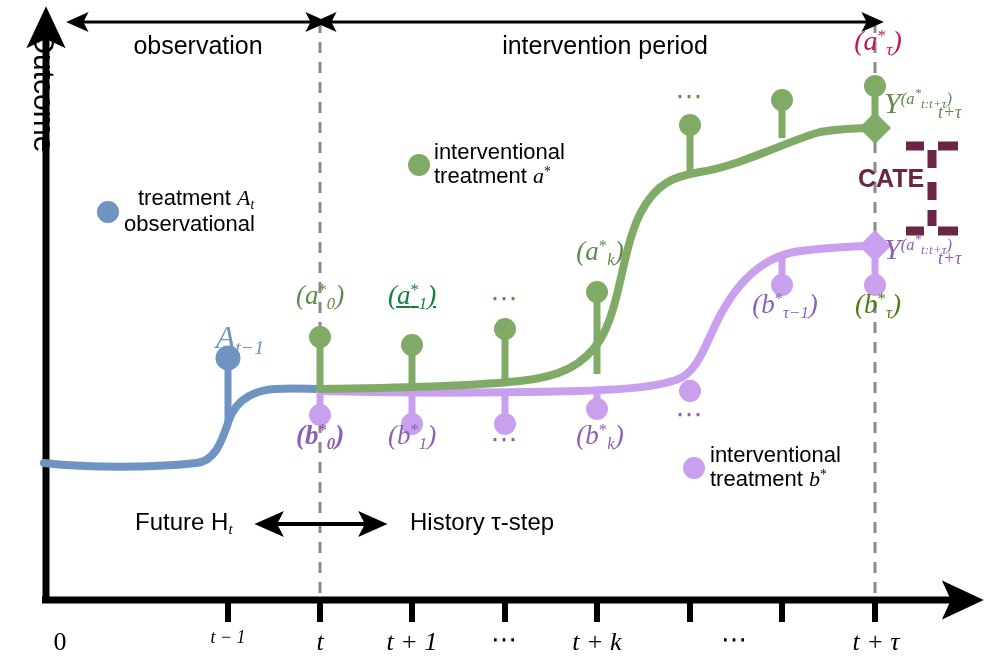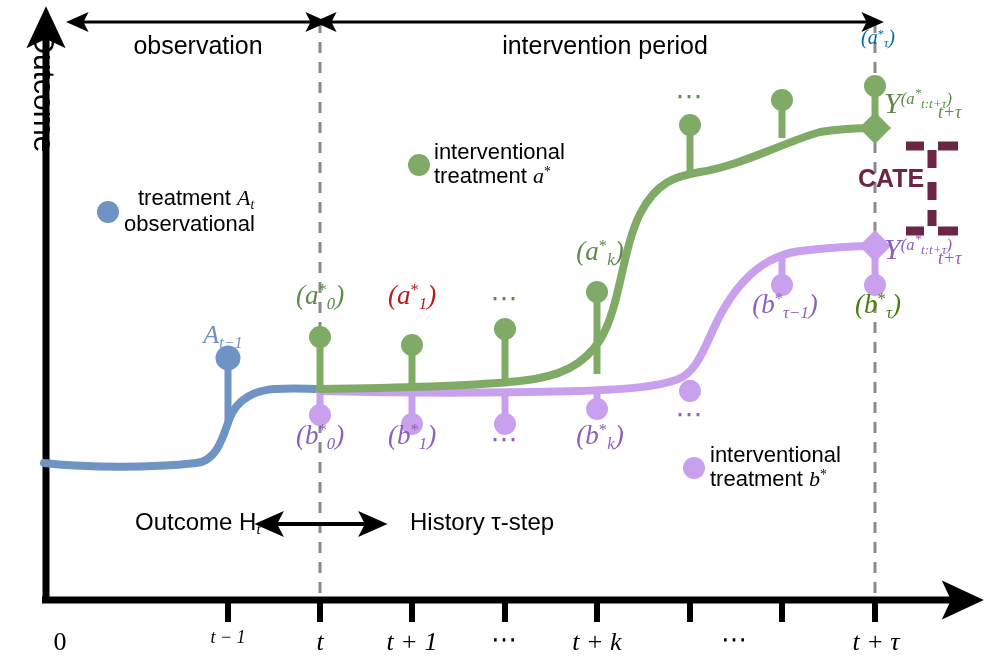--- a/index.html
+++ b/index.html
@@ -185,40 +185,40 @@
     </div>
   </div>
 
   <div class="lbl nosel" style="left:710px;top:443px;font-size:22px;">
     <div class="sans">interventional</div>
     <div class="sans">
       <span>treatment </span><span class="serif">b</span><sup class="mth">*</sup>
     </div>
   </div>
 
-  <div class="lbl nosel ctr" style="left:183px;top:320px;width:80px;font-size:26px;color:#6f93c3;">
+  <div class="lbl nosel ctr" style="left:200px;top:320px;width:80px;font-size:32px;color:#6f93c3;">
     <span class="serif">A</span><sub class="serif">t−1</sub>
   </div>
 
   <div class="lbl nosel ctr" style="left:280px;top:281px;width:80px;font-size:27px;color:#5f8a4a;">
     <span class="serif">(</span><span class="serif">a</span><sup class="mth">*</sup><sub class="serif">0</sub><span class="serif">)</span>
   </div>
-  <div class="lbl nosel ctr" style="left:372px;top:281px;width:80px;font-size:27px;color:#b91c1c;">
+  <div class="lbl nosel ctr" style="left:372px;top:281px;width:80px;font-size:27px;color:#15803d;text-decoration:underline;">
     <span class="serif">(</span><span class="serif">a</span><sup class="mth">*</sup><sub class="serif">1</sub><span class="serif">)</span>
   </div>
   <div class="lbl nosel ctr" style="left:465px;top:284px;width:80px;font-size:27px;color:#5f8a4a;letter-spacing:2px;">⋯</div>
   <div class="lbl nosel ctr" style="left:558px;top:237px;width:84px;font-size:27px;color:#5f8a4a;">
     <span class="serif">(</span><span class="serif">a</span><sup class="mth">*</sup><sub class="serif">k</sub><span class="serif">)</span>
   </div>
   <div class="lbl nosel ctr" style="left:650px;top:82px;width:80px;font-size:27px;color:#5f8a4a;letter-spacing:2px;">⋯</div>
-  <div class="lbl nosel ctr" style="left:836px;top:26px;width:84px;font-size:20px;color:#0369a1;">
+  <div class="lbl nosel ctr" style="left:836px;top:26px;width:84px;font-size:28px;color:#be185d;">
     <span class="serif">(</span><span class="serif">a</span><sup class="mth">*</sup><sub class="serif">τ</sub><span class="serif">)</span>
   </div>
 
-  <div class="lbl nosel ctr" style="left:280px;top:421px;width:80px;font-size:27px;color:#8e5fb8;">
+  <div class="lbl nosel ctr" style="left:280px;top:421px;width:80px;font-size:27px;color:#8e5fb8;font-weight:bold;">
     <span class="serif">(</span><span class="serif">b</span><sup class="mth">*</sup><sub class="serif">0</sub><span class="serif">)</span>
   </div>
   <div class="lbl nosel ctr" style="left:372px;top:421px;width:80px;font-size:27px;color:#8e5fb8;">
     <span class="serif">(</span><span class="serif">b</span><sup class="mth">*</sup><sub class="serif">1</sub><span class="serif">)</span>
   </div>
   <div class="lbl nosel ctr" style="left:465px;top:425px;width:80px;font-size:27px;color:#8e5fb8;letter-spacing:2px;">⋯</div>
   <div class="lbl nosel ctr" style="left:558px;top:421px;width:84px;font-size:27px;color:#8e5fb8;">
     <span class="serif">(</span><span class="serif">b</span><sup class="mth">*</sup><sub class="serif">k</sub><span class="serif">)</span>
   </div>
   <div class="lbl nosel ctr" style="left:650px;top:400px;width:80px;font-size:27px;color:#8e5fb8;letter-spacing:2px;">⋯</div>
@@ -233,21 +233,21 @@
     <span class="serif">Y</span><sup class="serif" style="font-size:.55em;">(<span>a</span><sup class="mth" style="font-size:.8em;">*</sup><sub style="font-size:.8em;">t:t+τ</sub>)</sup><sub class="serif" style="font-size:.6em;margin-left:-14px;">t+τ</sub>
   </div>
 
   <div class="lbl nosel" style="left:884px;top:232px;font-size:30px;color:#8e5fb8;">
     <span class="serif">Y</span><sup class="serif" style="font-size:.55em;">(<span>a</span><sup class="mth" style="font-size:.8em;">*</sup><sub style="font-size:.8em;">t:t+τ</sub>)</sup><sub class="serif" style="font-size:.6em;margin-left:-14px;">t+τ</sub>
   </div>
 
   <div class="lbl sans nosel" style="left:858px;top:165px;font-size:25px;font-weight:bold;color:#6b2545;">CATE</div>
 
   <div class="lbl sans nosel" style="left:135px;top:509px;font-size:24px;">
-    <span>Outcome H</span><sub class="serif">t</sub>
+    <span>Future H</span><sub class="serif">t</sub>
   </div>
   <div class="lbl sans nosel" style="left:410px;top:509px;font-size:24px;">History τ-step</div>
 
   <div class="lbl serif nosel ctr" style="left:38px;top:628px;width:44px;font-size:26px;font-style:normal;">0</div>
 
   <div class="lbl serif nosel ctr" style="left:186px;top:628px;width:84px;font-size:18px;">t − 1</div>
   <div class="lbl serif nosel ctr" style="left:292px;top:628px;width:56px;font-size:26px;">t</div>
   <div class="lbl serif nosel ctr" style="left:370px;top:628px;width:84px;font-size:26px;">t + 1</div>
   <div class="lbl serif nosel ctr" style="left:470px;top:626px;width:70px;font-size:26px;font-style:normal;letter-spacing:2px;">⋯</div>
   <div class="lbl serif nosel ctr" style="left:553px;top:628px;width:88px;font-size:26px;">t + k</div>

